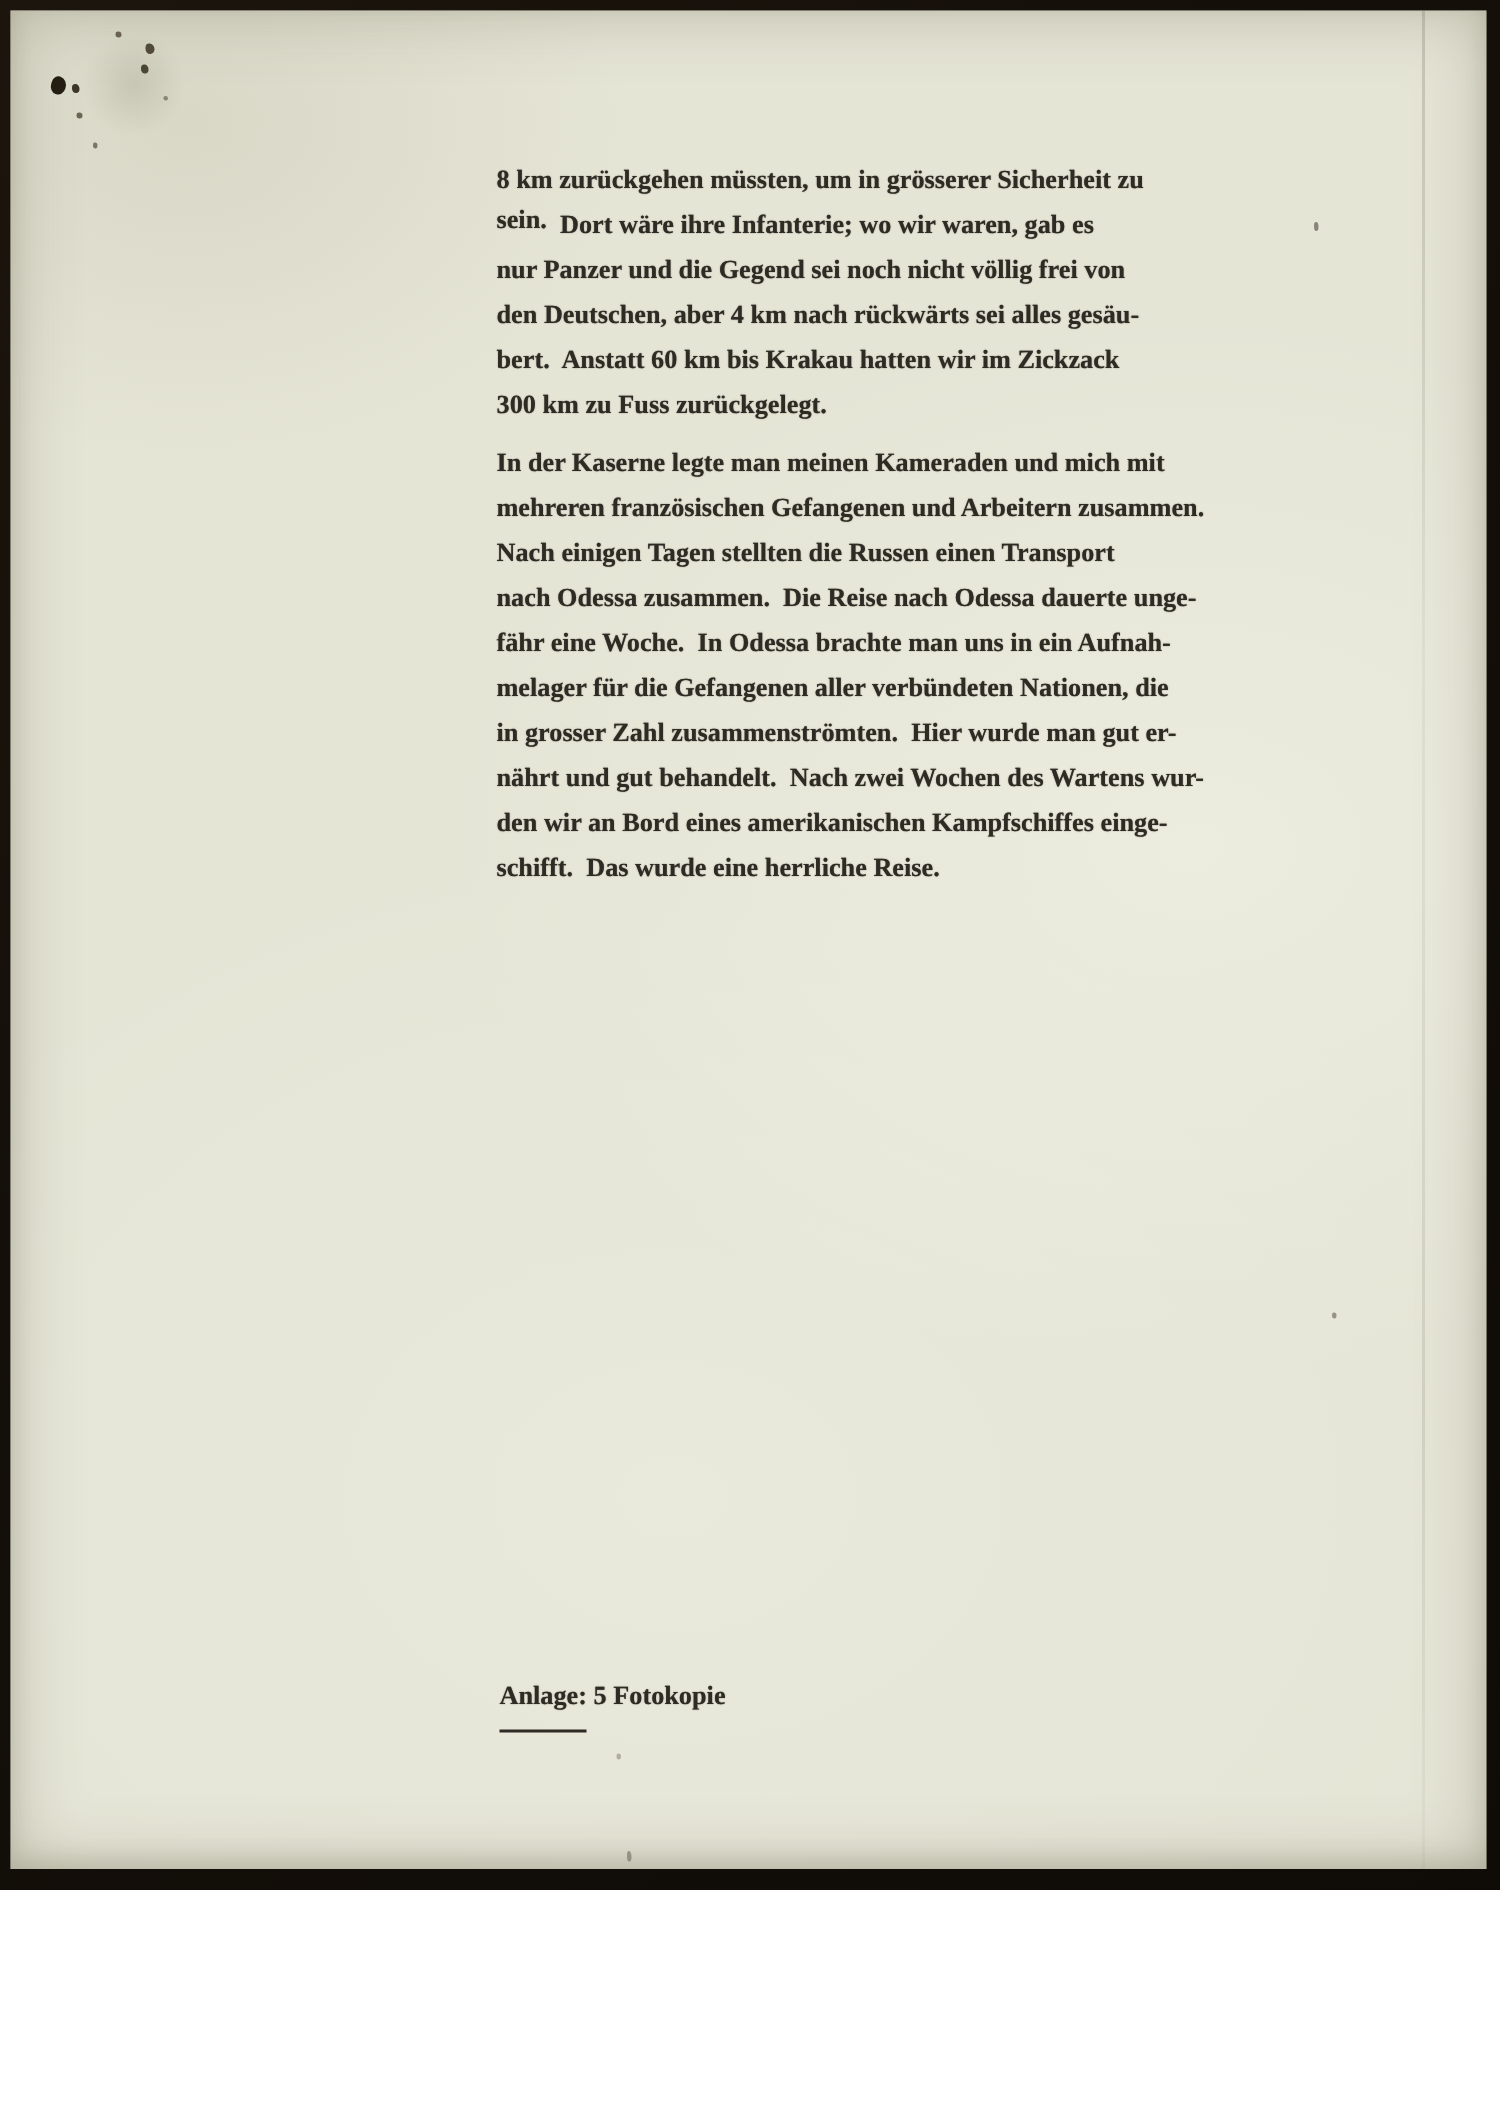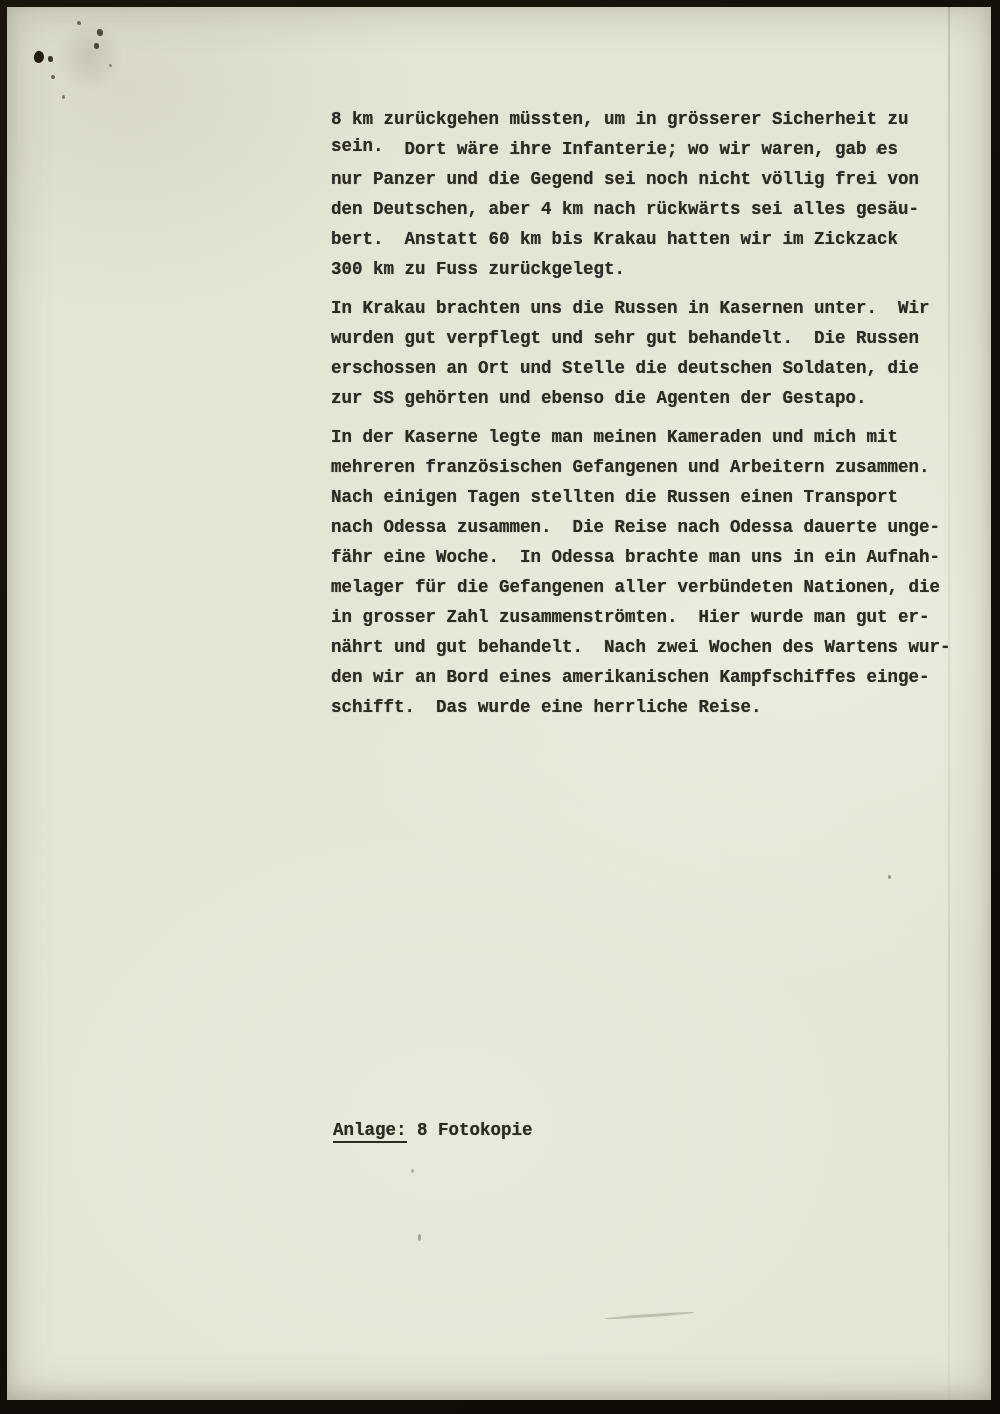--- a/index.html
+++ b/index.html
@@ -2,24 +2,24 @@
 <html><head>
 <meta charset="utf-8">
 <style>
   html, body {
     margin: 0;
     padding: 0;
   }
   .page {
     position: relative;
     width: 1000px;
-    height: 1414px;
+    height: 1260px;
     background: linear-gradient(135deg, #1c150d 0%, #140f09 40%, #0f0b07 100%);
     overflow: hidden;
-    font-family: Liberation Mono, monospace;
+    font-family: Liberation Serif, serif;
   }
   .paper {
     position: absolute;
     top: 7px;
     left: 7px;
     right: 9px;
     bottom: 14px;
     background:
       radial-gradient(ellipse 420px 320px at 12% 6%, rgba(185,182,160,0.28), transparent 70%),
       radial-gradient(ellipse 700px 500px at 80% 45%, rgba(252,252,242,0.30), transparent 72%),
@@ -65,21 +65,21 @@
     top: 1108px;
     color: #2e2b24;
     font-size: 17.5px;
     line-height: 30px;
     font-weight: 700;
     white-space: pre;
     text-shadow: 0 0 0.8px rgba(46,43,36,0.75);
   }
   .underlined {
     border-bottom: 2.5px solid #2e2b24;
-    padding-bottom: 1px;
+    padding-bottom: 13px;
   }
   .speck {
     position: absolute;
     border-radius: 45% 60% 50% 55%;
   }
   .s1  { left: 27px;  top: 44px;   width: 10px; height: 12px; background: #231d12; transform: rotate(18deg); }
   .s2  { left: 41px;  top: 49px;   width: 5px;  height: 6px;  background: #3c362a; }
   .s3  { left: 90px;  top: 22px;   width: 6px;  height: 7px;  background: #514a39; }
   .s4  { left: 87px;  top: 36px;   width: 5px;  height: 6px;  background: #4b4535; }
   .s5  { left: 44px;  top: 68px;   width: 4px;  height: 4px;  background: #6c6554; }
@@ -124,32 +124,28 @@
     <div class="speck s12"></div>
     <div class="scratch"></div>
     <div class="crease-vertical"></div>
 
     <section class="body-text">
       <p class="para"><span>8 km zurückgehen müssten, um in grösserer Sicherheit zu</span><br><span class="raised-word">sein.</span><span>  Dort wäre ihre Infanterie; wo wir waren, gab es
 nur Panzer und die Gegend sei noch nicht völlig frei von
 den Deutschen, aber 4 km nach rückwärts sei alles gesäu-
 bert.  Anstatt 60 km bis Krakau hatten wir im Zickzack
 300 km zu Fuss zurückgelegt.</span></p>
-      <p class="para">In Krakau brachten uns die Russen in Kasernen unter.  Wir
-wurden gut verpflegt und sehr gut behandelt.  Die Russen
-erschossen an Ort und Stelle die deutschen Soldaten, die
-zur SS gehörten und ebenso die Agenten der Gestapo.</p>
       <p class="para">In der Kaserne legte man meinen Kameraden und mich mit
 mehreren französischen Gefangenen und Arbeitern zusammen.
 Nach einigen Tagen stellten die Russen einen Transport
 nach Odessa zusammen.  Die Reise nach Odessa dauerte unge-
 fähr eine Woche.  In Odessa brachte man uns in ein Aufnah-
 melager für die Gefangenen aller verbündeten Nationen, die
 in grosser Zahl zusammenströmten.  Hier wurde man gut er-
 nährt und gut behandelt.  Nach zwei Wochen des Wartens wur-
 den wir an Bord eines amerikanischen Kampfschiffes einge-
 schifft.  Das wurde eine herrliche Reise.</p>
     </section>
 
-    <div class="attachment-line"><span class="underlined">Anlage:</span><span> 8 Fotokopie</span></div>
+    <div class="attachment-line"><span class="underlined">Anlage:</span><span> 5 Fotokopie</span></div>
 
   </div>
 </div>
 
 </body></html>

